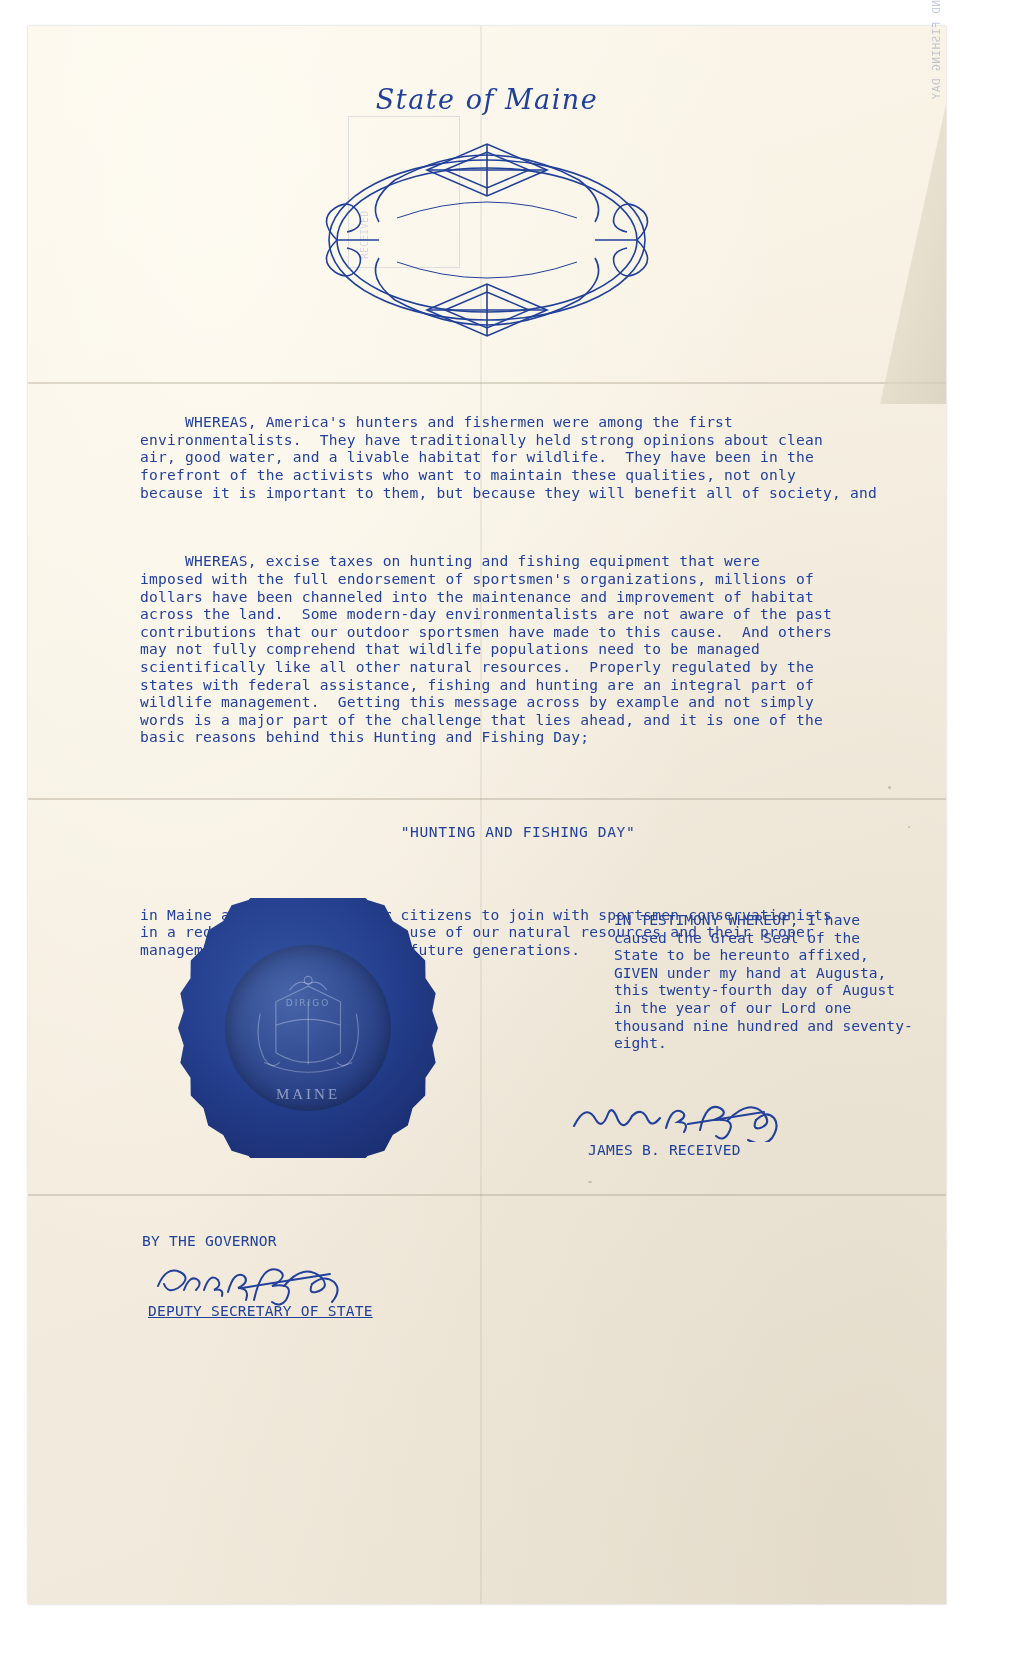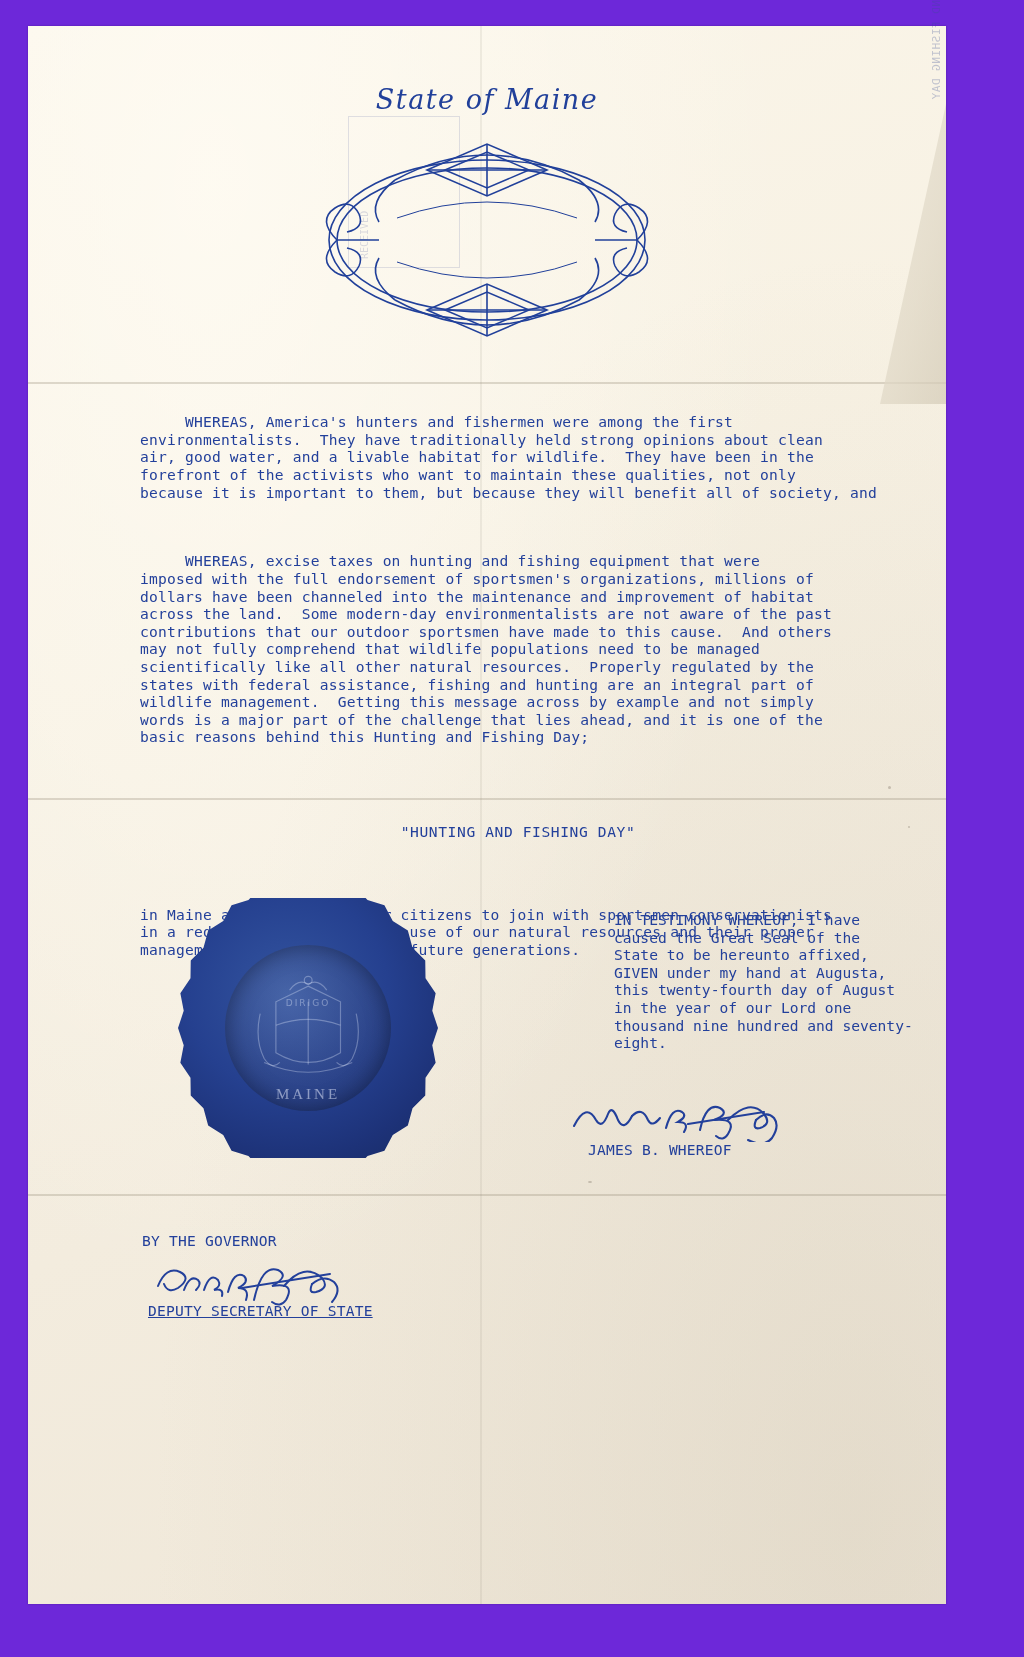--- a/index.html
+++ b/index.html
@@ -10,21 +10,21 @@
   body {
     width: 1024px;
     height: 1657px;
     font-family: "DejaVu Sans Mono", monospace;
     overflow: hidden;
   }
   .page {
     position: relative;
     width: 1024px;
     height: 1657px;
-    background: #6d28d9;
+    background: #ffffff;
   }
   
   .sheet {
     position: absolute;
     left: 28px;
     top: 26px;
     width: 918px;
     height: 1578px;
     background: linear-gradient(160deg, #fbf6ea 0%, #f7f1e3 35%, #f3ecde 65%, #efe7d8 100%);
     box-shadow: 0 0 2px rgba(0,0,0,0.25);
@@ -382,21 +382,21 @@
           <path d="M6 32 Q18 8 28 26 Q34 36 40 20 Q44 10 50 26 Q56 38 64 22"></path>
           <path d="M64 22 Q74 12 80 26 Q84 34 92 24"></path>
           <path d="M98 34 Q104 12 114 18 Q120 22 110 28 Q122 28 116 38"></path>
           <path d="M132 36 Q138 8 152 14 Q162 20 146 26 Q170 24 160 40 Q155 48 148 42"></path>
           <path d="M160 26 Q182 4 196 20 Q204 30 192 34 Q184 36 188 26"></path>
           <path d="M188 26 Q198 16 206 24 Q212 32 204 44 Q196 54 180 46"></path>
           <path d="M120 30 L196 18"></path>
         </g>
       </svg>
     </div>
-    <div class="gov-name">JAMES B. WHEREOF</div>
+    <div class="gov-name">JAMES B. RECEIVED</div>
 
     <div class="by-governor">BY THE GOVERNOR</div>
 
     <div class="dep-sign">
       <svg viewBox="0 0 200 46" width="200" height="46" aria-hidden="true">
         <g fill="none" stroke="#23409b" stroke-width="2" stroke-linecap="round">
           <path d="M4 26 Q12 6 26 12 Q38 18 24 28 Q14 34 10 24"></path>
           <path d="M30 30 Q36 14 44 20 Q48 24 42 30"></path>
           <path d="M50 30 Q56 12 64 20 Q68 26 60 30 Q70 28 68 36"></path>
           <path d="M74 32 Q80 10 90 16 Q96 22 84 28 Q96 28 92 40"></path>

